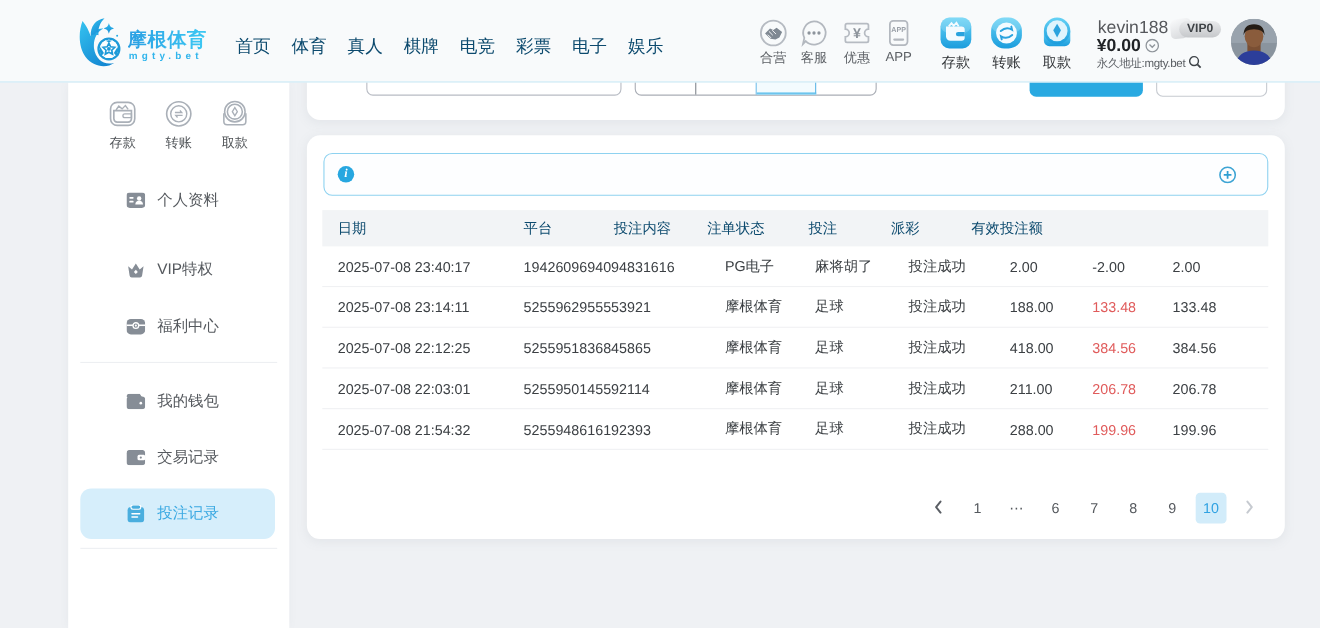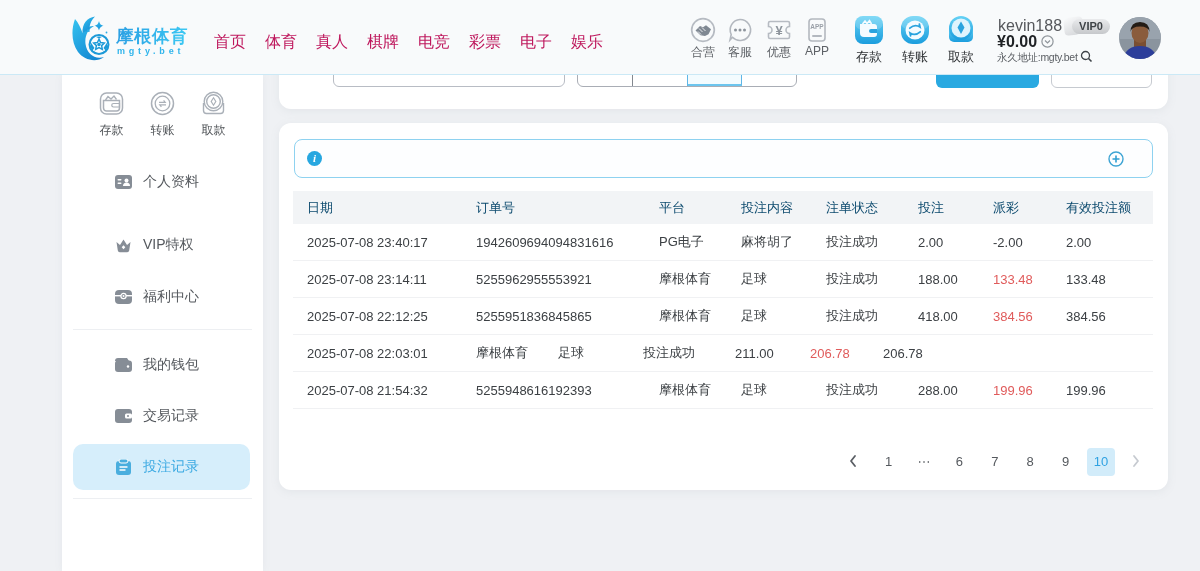--- a/index.html
+++ b/index.html
@@ -56,21 +56,21 @@
 .pg.num10 { background:#d2ecfa; color:#30a2e2; border-radius:4px; font-size:13px; }
 .pg.arr svg,.pg.arr2 svg { vertical-align:middle; margin-top:-3px; }
 
 
 
 .navbar { position:absolute; left:0; top:0; width:1200px; height:75px; background:#f8fafb; border-bottom:1px solid #cbe9f6; }
 .logo-text { position:absolute; left:116px; top:24px; font-size:17.5px; font-weight:bold; letter-spacing:0.5px;
   background:linear-gradient(90deg,#2b9fe3,#3cc8f3); -webkit-background-clip:text; background-clip:text; color:transparent; }
 .logo-sub { position:absolute; left:117px; top:46px; font-size:9px; font-weight:bold; letter-spacing:3.8px; color:#31b5ec; }
 .nav-items { position:absolute; left:214px; top:0; height:75px; display:flex; align-items:center; padding-top:9px; }
-.nav-items .ni { font-size:16px; color:#be185d; margin-right:19px; width:32px; text-align:center; }
+.nav-items .ni { font-size:16px; color:#0c4a6e; margin-right:19px; width:32px; text-align:center; }
 
 
 .gico { position:absolute; top:17px; width:46px; text-align:center; }
 .gico svg { display:block; margin:0 auto; }
 .gico .lbl { font-size:12px; color:#5d6166; margin-top:1px; }
 
 .bico { position:absolute; top:15px; width:52px; text-align:center; }
 .bico svg { display:block; margin:0 auto; }
 .bico .lbl { font-size:13px; color:#2e3134; margin-top:3px; }
 
@@ -102,21 +102,20 @@
     <div class="alert">
       <div class="ic">i</div>
       <svg class="plus" width="16" height="16" viewBox="0 0 16 16">
         <circle cx="8" cy="8" r="7" fill="none" stroke="#3da4d4" stroke-width="1.4"></circle>
         <path d="M8 4.5 L8 11.5 M4.5 8 L11.5 8" stroke="#2f9fd2" stroke-width="1.6"></path>
       </svg>
     </div>
     <div class="tbl">
       <div class="thead">
         <div class="c1">日期</div>
-          <div class="c2">订单号</div>
           <div class="c3">平台</div>
           <div class="c4">投注内容</div>
         <div class="c5">注单状态</div>
           <div class="c6">投注</div>
           <div class="c7">派彩</div>
           <div class="c8">有效投注额</div>
       </div>
       <div class="trow">
         <div class="c1">2025-07-08 23:40:17</div>
           <div class="c2">1942609694094831616</div>
@@ -142,20 +141,21 @@
           <div class="c2">5255951836845865</div>
           <div class="c3">摩根体育</div>
         <div class="c4">足球</div>
           <div class="c5">投注成功</div>
           <div class="c6">418.00</div>
           <div class="c7 red">384.56</div>
           <div class="c8">384.56</div>
       </div>
       <div class="trow">
         <div class="c1">2025-07-08 22:03:01</div>
+          <div class="c2">5255950145592114</div>
           <div class="c3">摩根体育</div>
         <div class="c4">足球</div>
           <div class="c5">投注成功</div>
           <div class="c6">211.00</div>
           <div class="c7 red">206.78</div>
           <div class="c8">206.78</div>
       </div>
       <div class="trow">
         <div class="c1">2025-07-08 21:54:32</div>
           <div class="c2">5255948616192393</div>

